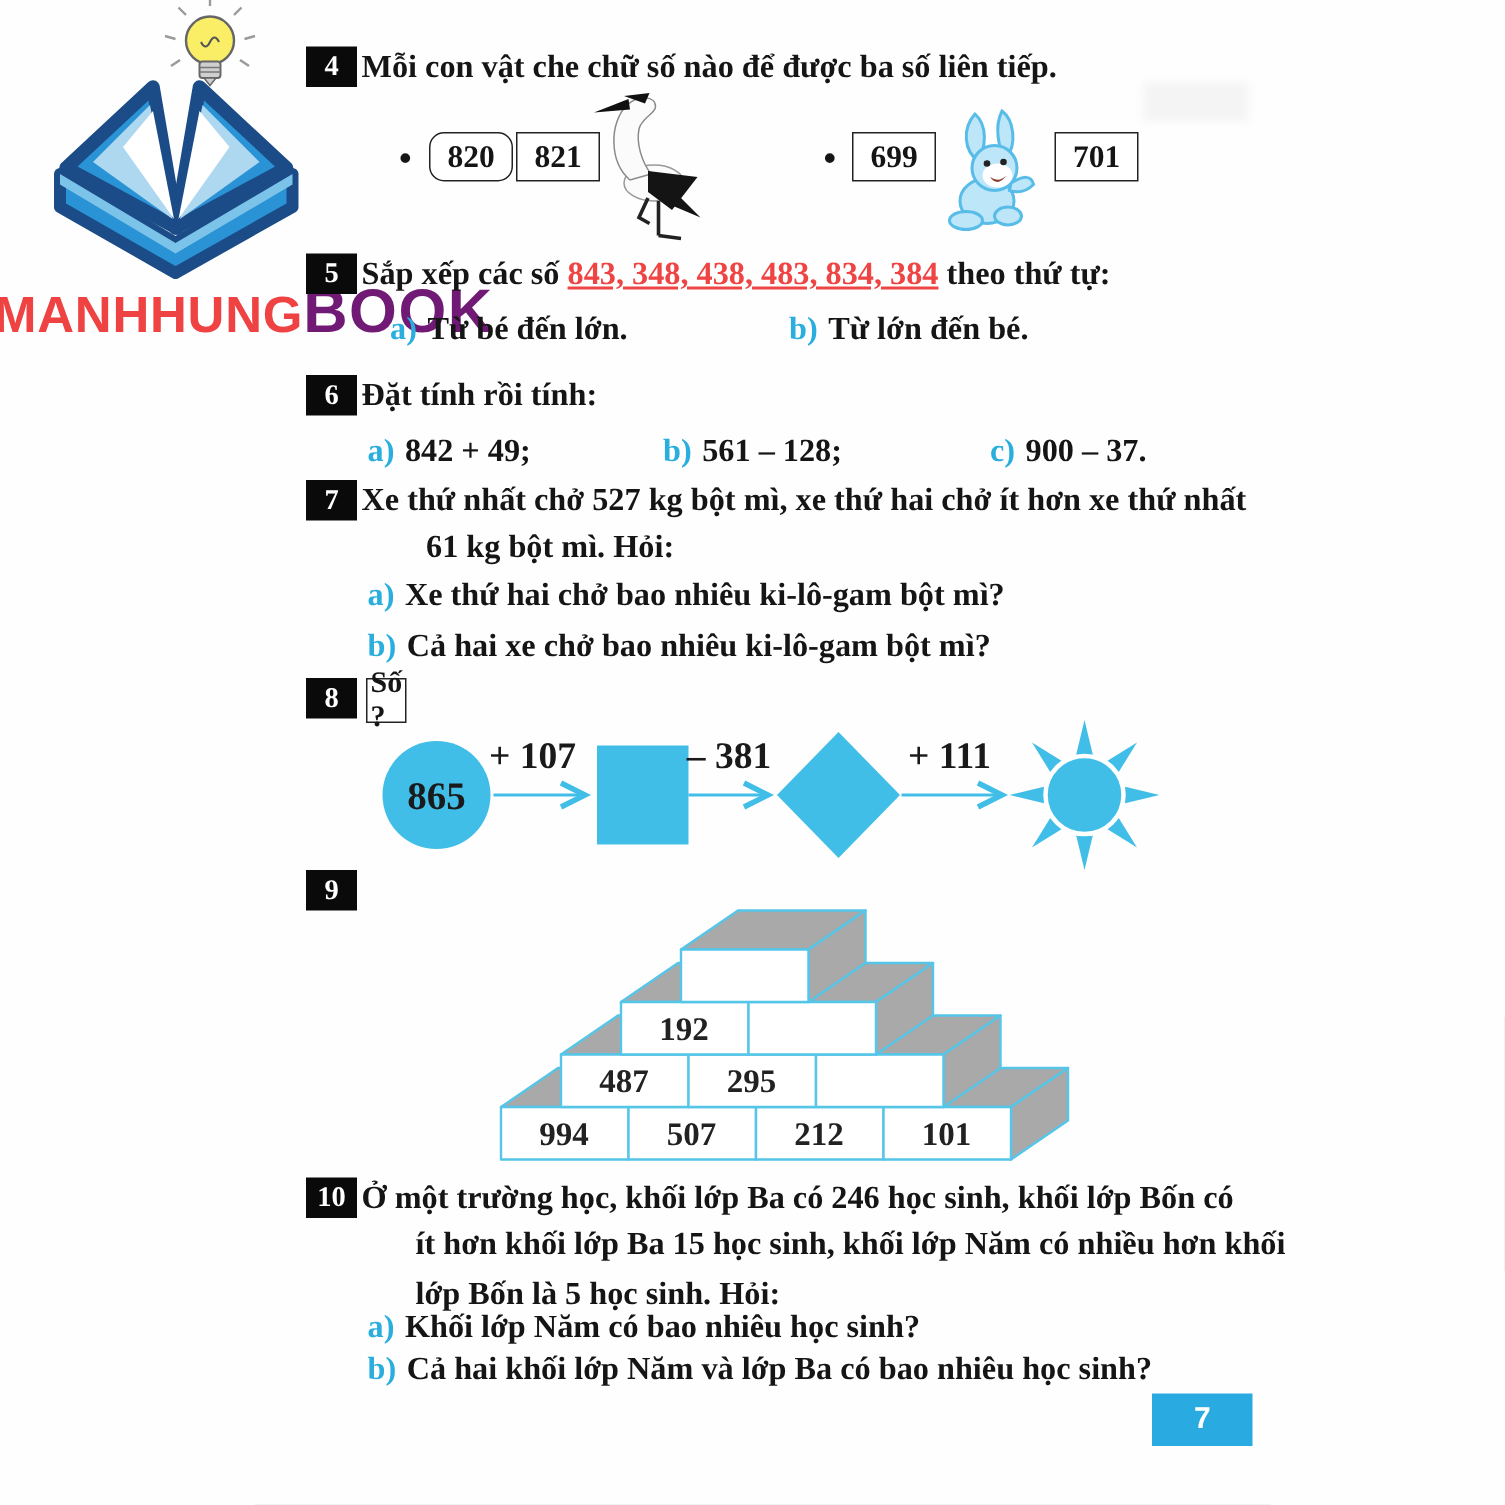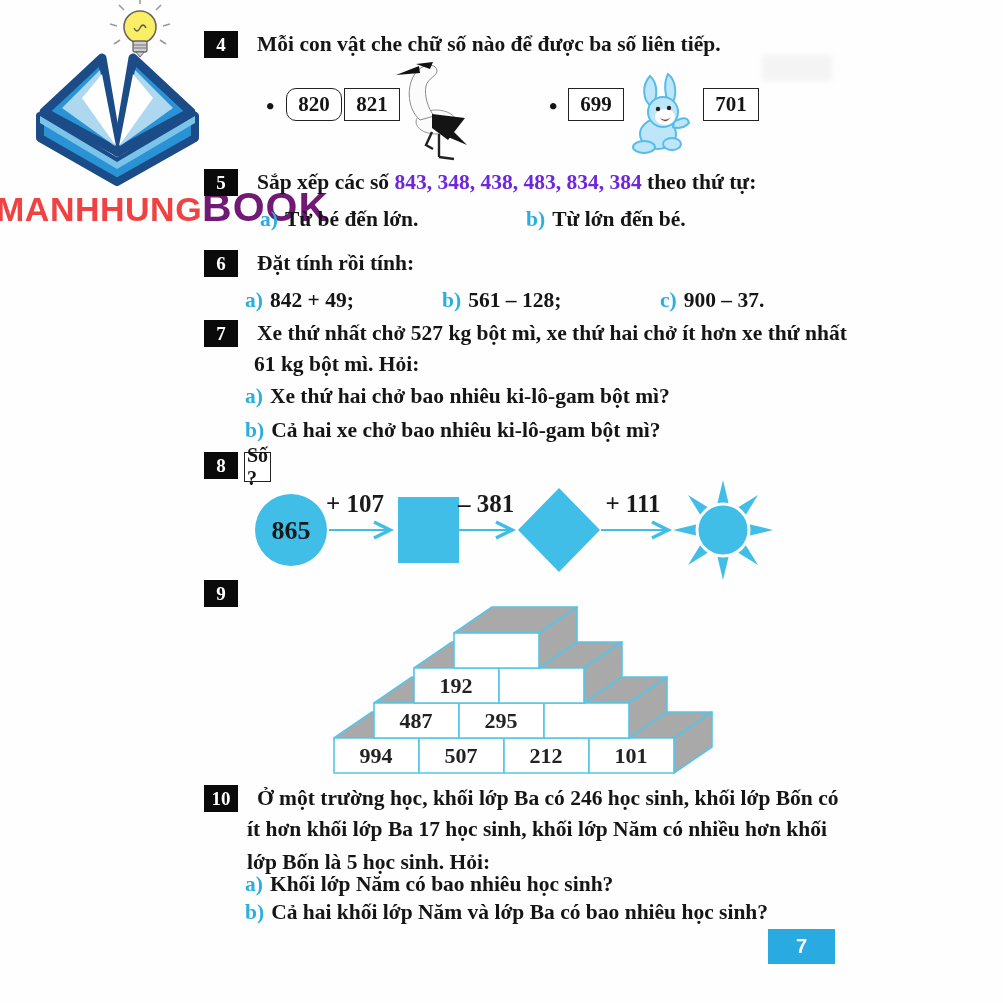--- a/index.html
+++ b/index.html
@@ -8,25 +8,25 @@
     font-family:"Liberation Serif","DejaVu Serif",serif;color:#151515;margin:0 auto;
   }
   
   .ex{position:absolute;left:204px;}
   .ex-head{display:flex;align-items:flex-start;}
   .numbox{
     flex:0 0 auto;background:#0a0a0a;color:#fff;min-width:30px;height:27px;
     display:flex;align-items:center;justify-content:center;
     font-weight:700;font-size:19px;padding:0 2px;margin-top:1px;
   }
-  .title{font-size:21.5px;font-weight:700;line-height:28px;margin-left:19px;white-space:nowrap;}
-  .bodyline{position:absolute;font-size:21.5px;font-weight:700;white-space:nowrap;}
+  .title{font-size:21.5px;font-weight:700;line-height:28px;margin-left:3px;white-space:nowrap;}
+  .bodyline{position:absolute;font-size:21.5px;font-weight:700;white-space:nowrap;margin-left:30px;}
   .opt{position:absolute;font-size:21.5px;font-weight:700;white-space:nowrap;}
   .opt-label{color:#2aaede;font-weight:700;margin-right:7px;}
-  .num-cyan{color:#6d28d9;}
+  .num-cyan{color:#ef4444;text-decoration:underline;}
   
   .valbox{
     position:absolute;width:54px;height:31px;border:1.7px solid #222;
     display:flex;align-items:center;justify-content:center;
     font-size:21px;font-weight:700;background:#fff;
   }
   .bullet{position:absolute;font-size:24px;font-weight:700;}
   
   .sobox{
     position:absolute;left:40px;top:1px;border:1.7px solid #222;height:28px;
@@ -280,21 +280,21 @@
         <text x="305" y="159">101</text>
       </g>
     </svg>
   </div>
 
   <div class="ex" style="top:784px;">
     <div class="ex-head">
       <div class="numbox">10</div>
       <div class="title">Ở một trường học, khối lớp Ba có 246 học sinh, khối lớp Bốn có</div>
     </div>
-    <div class="bodyline" style="left:43px;top:33px;">ít hơn khối lớp Ba 17 học sinh, khối lớp Năm có nhiều hơn khối</div>
+    <div class="bodyline" style="left:43px;top:33px;">ít hơn khối lớp Ba 15 học sinh, khối lớp Năm có nhiều hơn khối</div>
     <div class="bodyline" style="left:43px;top:66px;">lớp Bốn là 5 học sinh. Hỏi:</div>
     <div class="opt" style="left:41px;top:88px;">
       <span class="opt-label">a)</span><span>Khối lớp Năm có bao nhiêu học sinh?</span>
     </div>
     <div class="opt" style="left:41px;top:116px;">
       <span class="opt-label">b)</span><span>Cả hai khối lớp Năm và lớp Ba có bao nhiêu học sinh?</span>
     </div>
   </div>
 
   <div class="pagenum">7</div>

